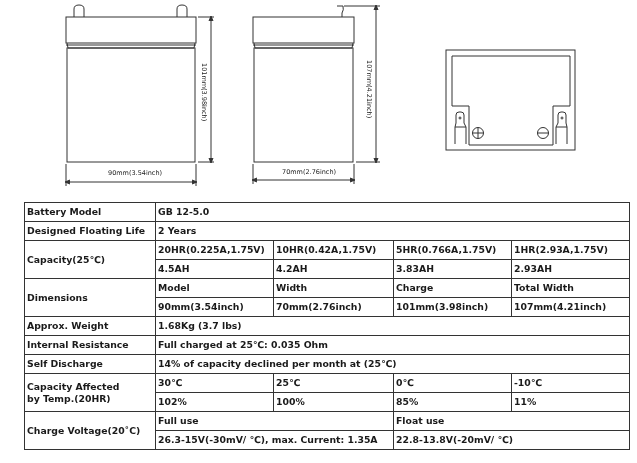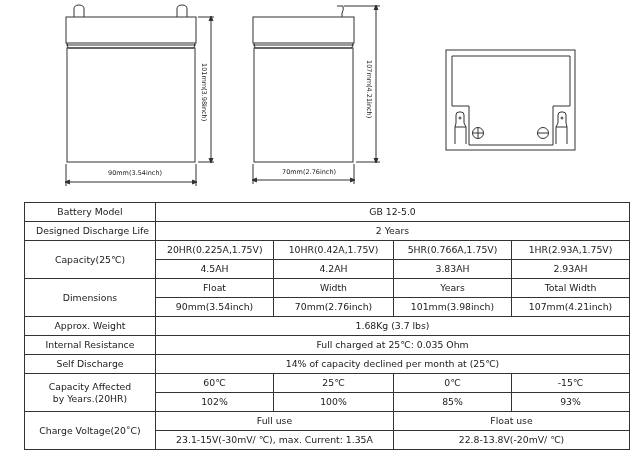--- a/index.html
+++ b/index.html
@@ -5,22 +5,22 @@
   html, body { margin:0; padding:0; background:#ffffff; }
   body { width:637px; height:463px; position:relative; overflow:hidden;
          font-family:"DejaVu Sans", sans-serif; color:#1a1a1a; }
   .diagrams { position:absolute; left:0; top:0; width:637px; height:195px; }
   .diagrams svg { position:absolute; left:0; top:0; }
   .dimlabel { position:absolute; font-size:6.5px; color:#222; white-space:nowrap;
               font-family:"DejaVu Sans", sans-serif; }
   .dimlabel.vert { transform-origin:left top; transform:rotate(90deg); }
   table.spec { position:absolute; left:24px; top:202px; width:605px;
                border-collapse:collapse; table-layout:fixed; font-size:9.3px; }
-  table.spec td { border:1px solid #333; text-align:center; vertical-align:middle;
-                  padding:0 11px; height:18px; line-height:12px; white-space:nowrap; overflow:hidden; }
+  table.spec td { border:1px solid #333; text-align:left; vertical-align:middle;
+                  padding:0 2px; height:18px; line-height:12px; white-space:nowrap; overflow:hidden;font-weight:bold; }
   table.spec tr { height:19px; }
   table.spec td.label { font-size:9.3px; }
   table.spec { border:1.5px solid #333; }
 </style>
 </head>
 <body>
 
 <div class="diagrams">
   <svg width="637" height="195" viewBox="0 0 637 195">
     <g stroke="#333" stroke-width="1" fill="none">
@@ -102,41 +102,41 @@
       <col style="width:120px">
       <col style="width:118px">
       <col style="width:118px">
   </colgroup>
   <tbody>
       <tr>
     <td class="label">Battery Model</td>
     <td colspan="4">GB  12-5.0</td>
   </tr>
   <tr>
-    <td class="label">Designed Discharge Life</td>
+    <td class="label">Designed Floating Life</td>
     <td colspan="4">2 Years</td>
   </tr>
   <tr>
     <td class="label" rowspan="2">Capacity(25℃)</td>
     <td>20HR(0.225A,1.75V)</td>
     <td>10HR(0.42A,1.75V)</td>
     <td>5HR(0.766A,1.75V)</td>
     <td>1HR(2.93A,1.75V)</td>
   </tr>
   <tr>
     <td>4.5AH</td>
     <td>4.2AH</td>
     <td>3.83AH</td>
     <td>2.93AH</td>
   </tr>
   <tr>
     <td class="label" rowspan="2">Dimensions</td>
-    <td>Float</td>
+    <td>Model</td>
     <td>Width</td>
-    <td>Years</td>
+    <td>Charge</td>
     <td>Total Width</td>
   </tr>
   <tr>
     <td>90mm(3.54inch)</td>
     <td>70mm(2.76inch)</td>
     <td>101mm(3.98inch)</td>
     <td>107mm(4.21inch)</td>
   </tr>
   <tr>
     <td class="label">Approx. Weight</td>
@@ -146,36 +146,36 @@
     <td class="label">Internal Resistance</td>
     <td colspan="4">Full charged at 25℃: 0.035 Ohm</td>
   </tr>
   <tr>
     <td class="label">Self Discharge</td>
     <td colspan="4">14% of capacity declined per month at (25℃)</td>
   </tr>
   <tr>
     <td class="label" rowspan="2">
       <div>Capacity Affected</div>
-      <div>by Years.(20HR)</div>
+      <div>by Temp.(20HR)</div>
     </td>
-    <td>60℃</td>
+    <td>30℃</td>
     <td>25℃</td>
     <td>0℃</td>
-    <td>-15℃</td>
+    <td>-10℃</td>
   </tr>
   <tr>
     <td>102%</td>
     <td>100%</td>
     <td>85%</td>
-    <td>93%</td>
+    <td>11%</td>
   </tr>
   <tr>
     <td class="label" rowspan="2">Charge Voltage(20˚C)</td>
     <td colspan="2">Full use</td>
     <td colspan="2">Float use</td>
   </tr>
   <tr>
-    <td colspan="2">23.1-15V(-30mV/ ℃), max. Current: 1.35A</td>
+    <td colspan="2">26.3-15V(-30mV/ ℃), max. Current: 1.35A</td>
     <td colspan="2">22.8-13.8V(-20mV/ ℃)</td>
   </tr>
 </tbody>
   </table>
 
 </body></html>

